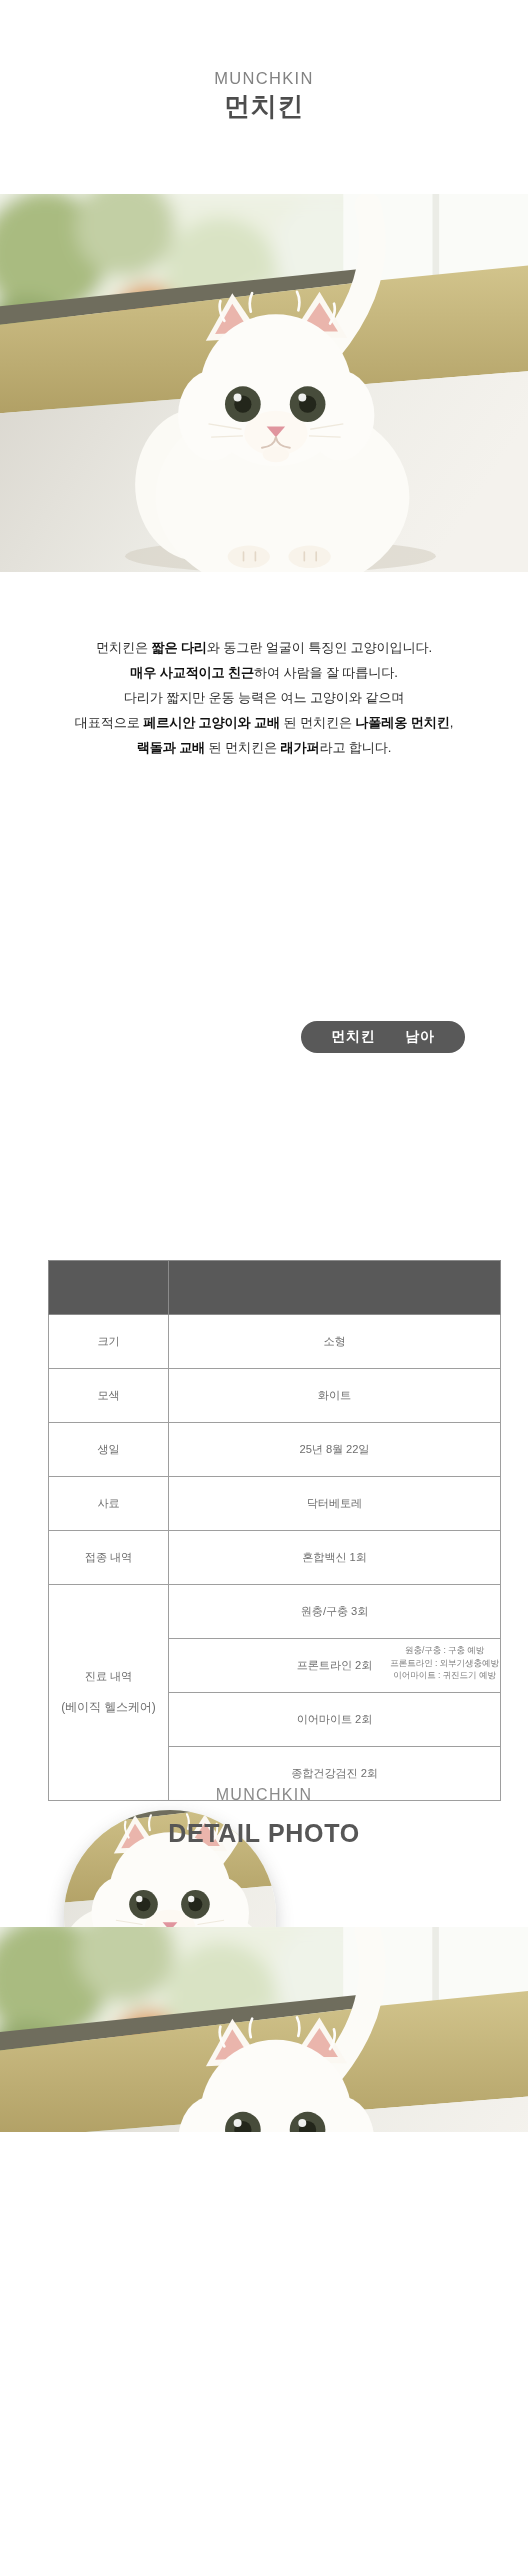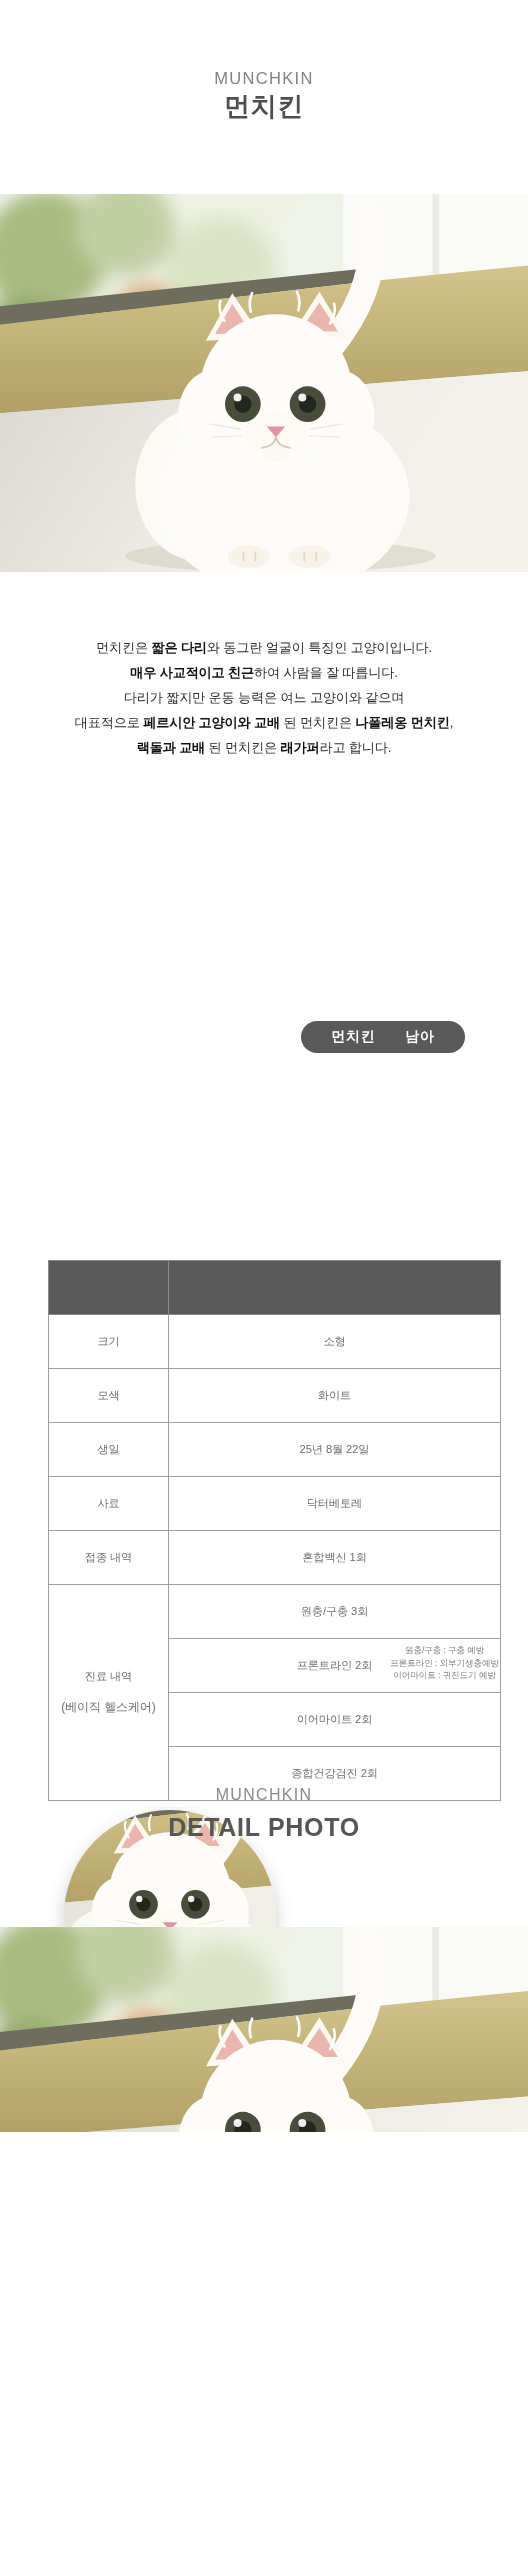--- a/index.html
+++ b/index.html
@@ -56,21 +56,21 @@
     font-size:11.2px;color:#6e6e6e;font-weight:400;letter-spacing:-0.1px;
   }
   .info-table .thead-cell{border-color:#8b8b8b;}
   .info-table .label-sub{display:block;font-size:12px;margin-top:15px;}
   
   .footnotes{position:absolute;top:1644px;right:29px;text-align:right;}
   .footnotes div{font-size:8.6px;line-height:12.5px;color:#7c7c7c;letter-spacing:-0.1px;text-align:center;}
   
   .detail-header{position:absolute;top:1786px;left:0;width:528px;text-align:center;}
   .detail-title-en{font-size:16px;font-weight:300;letter-spacing:1.3px;color:#8a8a8a;line-height:1.1;}
-  .detail-title-main{margin-top:10px;font-size:25px;font-weight:800;color:#565656;letter-spacing:0.7px;line-height:1.1;}
+  .detail-title-main{margin-top:16px;font-size:25px;font-weight:800;color:#565656;letter-spacing:0.7px;line-height:1.1;}
   .hidden-defs{position:absolute;width:0;height:0;overflow:hidden;}
 </style>
 </head>
 <body>
 
 <svg class="hidden-defs" aria-hidden="true">
   <defs>
     <filter id="bgblur" x="-20%" y="-20%" width="140%" height="140%">
       <feGaussianBlur stdDeviation="14"></feGaussianBlur>
     </filter>

